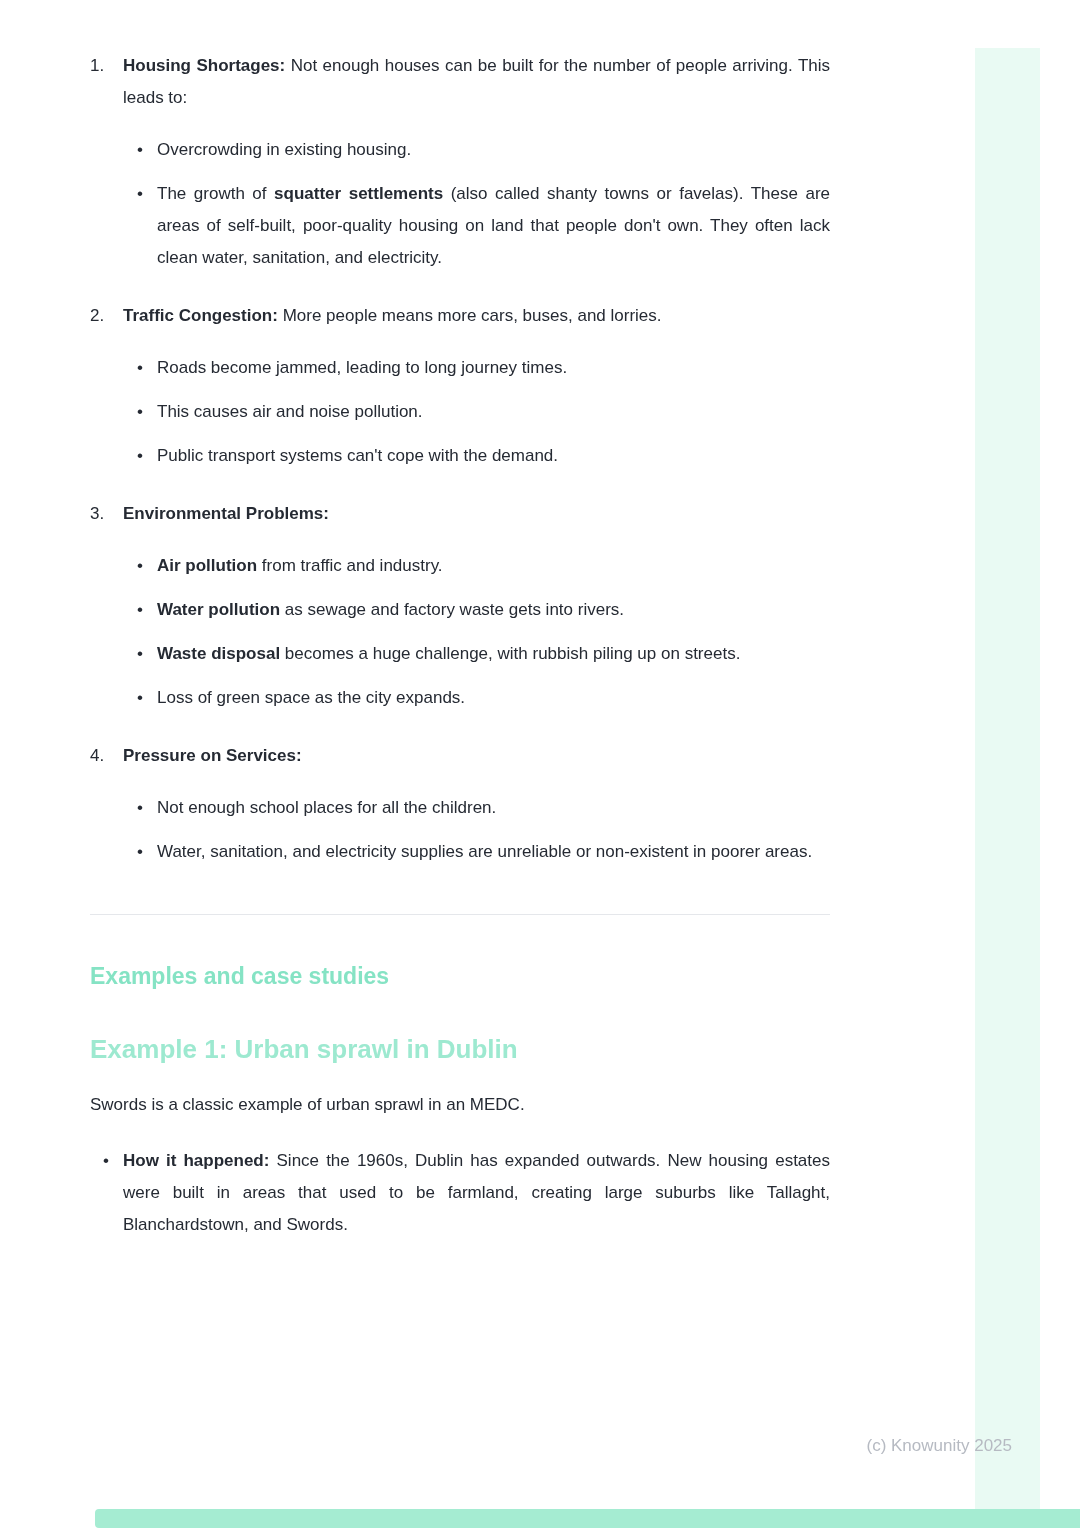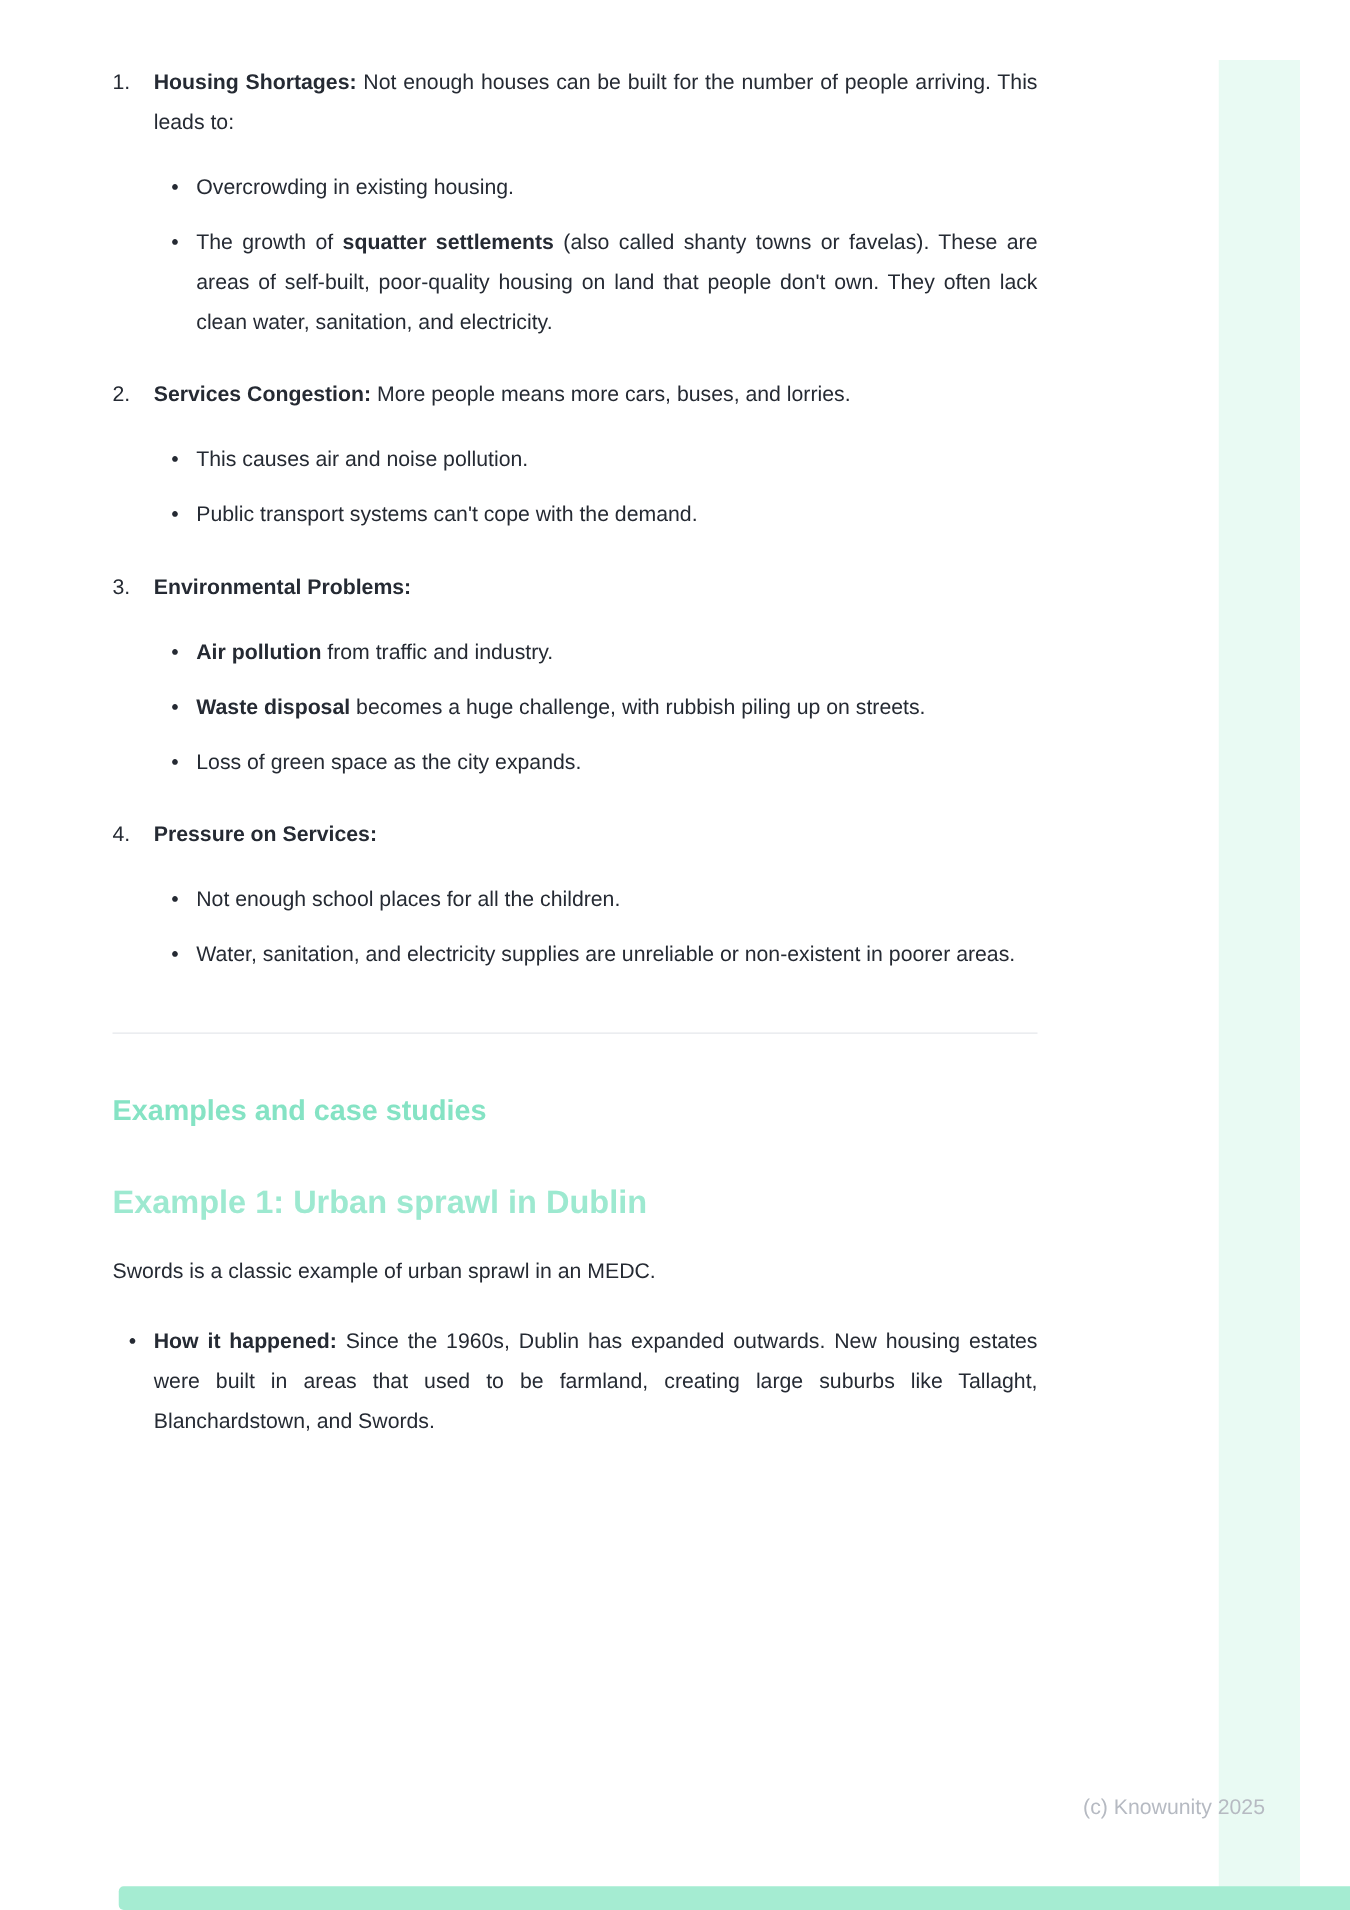--- a/index.html
+++ b/index.html
@@ -136,35 +136,37 @@
       </div>
       <ul class="sub-list">
         <li><span>Overcrowding in existing housing.</span><strong></strong><span></span></li>
         <li><span>The growth of </span><strong>squatter settlements</strong><span> (also called shanty towns or favelas). These are areas of self-built, poor-quality housing on land that people don't own. They often lack clean water, sanitation, and electricity.</span></li>
       </ul>
     </div>
 
     <div class="num-item">
       <div class="num-row">
         <span class="num">2.</span>
-        <strong>Services Congestion:</strong><span> More people means more cars, buses, and lorries.</span>
+        <strong>Traffic Congestion:</strong><span> More people means more cars, buses, and lorries.</span>
       </div>
       <ul class="sub-list">
+        <li><span>Roads become jammed, leading to long journey times.</span><strong></strong><span></span></li>
         <li><span>This causes air and noise pollution.</span><strong></strong><span></span></li>
         <li><span>Public transport systems can't cope with the demand.</span><strong></strong><span></span></li>
       </ul>
     </div>
 
     <div class="num-item">
       <div class="num-row">
         <span class="num">3.</span>
         <strong>Environmental Problems:</strong><span></span>
       </div>
       <ul class="sub-list">
         <li><span></span><strong>Air pollution</strong><span> from traffic and industry.</span></li>
+        <li><span></span><strong>Water pollution</strong><span> as sewage and factory waste gets into rivers.</span></li>
         <li><span></span><strong>Waste disposal</strong><span> becomes a huge challenge, with rubbish piling up on streets.</span></li>
         <li><span>Loss of green space as the city expands.</span><strong></strong><span></span></li>
       </ul>
     </div>
 
     <div class="num-item">
       <div class="num-row">
         <span class="num">4.</span>
         <strong>Pressure on Services:</strong><span></span>
       </div>

